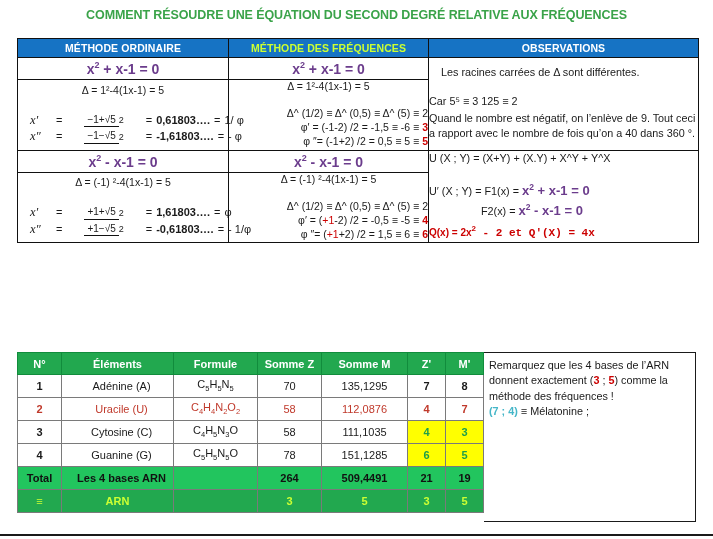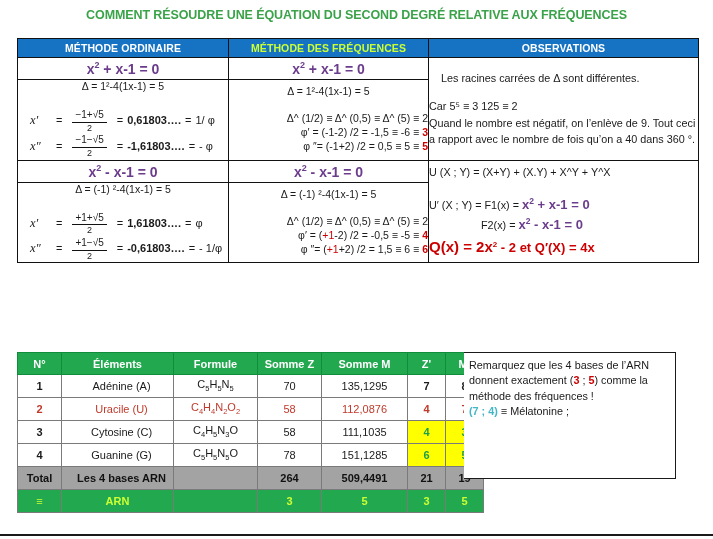--- a/index.html
+++ b/index.html
@@ -96,23 +96,24 @@
   .root-line .xv {
     font-style: italic;
     font-size: 12.5px;
     font-family: "Liberation Serif", serif;
     min-width: 22px;
     text-align: left;
   }
   .root-line .eqs { margin: 0 4px; }
   .frac {
     display: inline-flex;
-    flex-direction: column;
+    flex-direction: row;
+    align-items: center;
     vertical-align: middle;
-    margin: 0 6px;
+    margin: 0 18px;
   }
   .frac .num {
     border-bottom: 1.1px solid #111;
     padding: 0 3px 0px 3px;
     font-size: 10px;
     line-height: 1.25;
   }
   .frac .den {
     font-size: 9px;
     line-height: 1.2;
@@ -153,36 +154,36 @@
   .c-no   { width: 44px; }
   .c-el   { width: 112px; }
   .c-fo   { width: 84px; }
   .c-sz   { width: 64px; }
   .c-sm   { width: 86px; }
   .c-zp   { width: 38px; }
   .c-mp   { width: 38px; }
   #arn-table td.el { text-align: center; padding-left: 8px; }
   .rowred td { color: #c0392b; }
   .hl { background: #ffff00; color: #1e9e4a; font-weight: bold; }
-  .totrow td { background: #a3a3a3; font-weight: bold; color: #111; }
+  .totrow td { background: #22c55e; font-weight: bold; color: #111; }
   .lastrow td {
     background: #22a84f;
     color: #ccff33;
     font-weight: bold;
     border-color: #118c3c;
   }
   sub { font-size: 7.5px; }
 
   
   #arn-obs {
     position: absolute;
-    left: 464px;
+    left: 484px;
     top: 352px;
     width: 212px;
-    height: 127px;
+    height: 170px;
     border: 1px solid #1a1a1a;
     border-left: none;
     box-sizing: border-box;
     padding: 5px 6px 0 5px;
     font-size: 10.8px;
     line-height: 1.42;
     background: #fff;
   }
   #arn-obs p { margin: 0; }
   .gap { height: 7px; }
@@ -280,21 +281,21 @@
       </td>
       <td rowspan="2" class="body-cell obs">
         <p style="margin:0 0 14px 0;">U (X ; Y) = (X+Y) + (X.Y) + X^Y + Y^X</p>
         <p style="margin:0;">
           <span>U′ (X ; Y) = F1(x) = </span><span class="purple" style="font-size:13px;">x</span><sup class="purple" style="font-size:8.5px;">2</sup><span class="purple" style="font-size:13px;"> + x-1 = 0</span>
         </p>
         <p style="margin:1px 0 0 0; padding-left:52px;">
           <span>F2(x) = </span><span class="purple" style="font-size:13px;">x</span><sup class="purple" style="font-size:8.5px;">2</sup><span class="purple" style="font-size:13px;"> - x-1 = 0</span>
         </p>
         <p style="margin:2px 0 0 0;">
-          <span class="redb" style="font-size:15px;">Q(x) = 2x</span><sup class="redb" style="font-size:8px;">2</sup><span class="redb" style="font-size:13px;"> - 2   et   Q′(X) = 4x</span>
+          <span class="redb" style="font-size:10px;">Q(x) = 2x</span><sup class="redb" style="font-size:8px;">2</sup><span class="redb" style="font-size:11px;font-family:Liberation Mono, monospace;"> - 2   et   Q′(X) = 4x</span>
         </p>
       </td>
     </tr>
 
     <tr>
       <td class="body-cell">
         <div class="delta-line">Δ = (-1) ²-4(1x-1) = 5</div>
         <div class="root-line">
           <span class="xv">x′</span>
           <span class="eqs">=</span>

